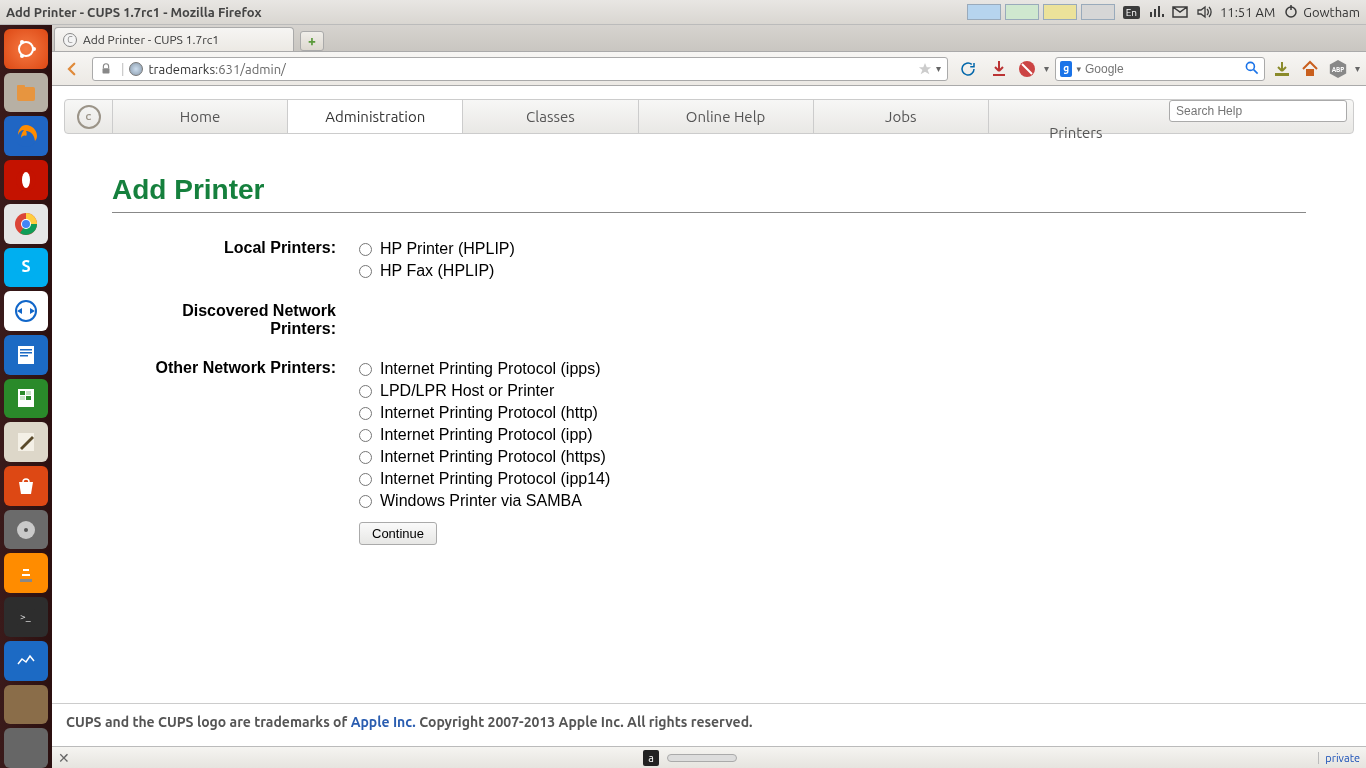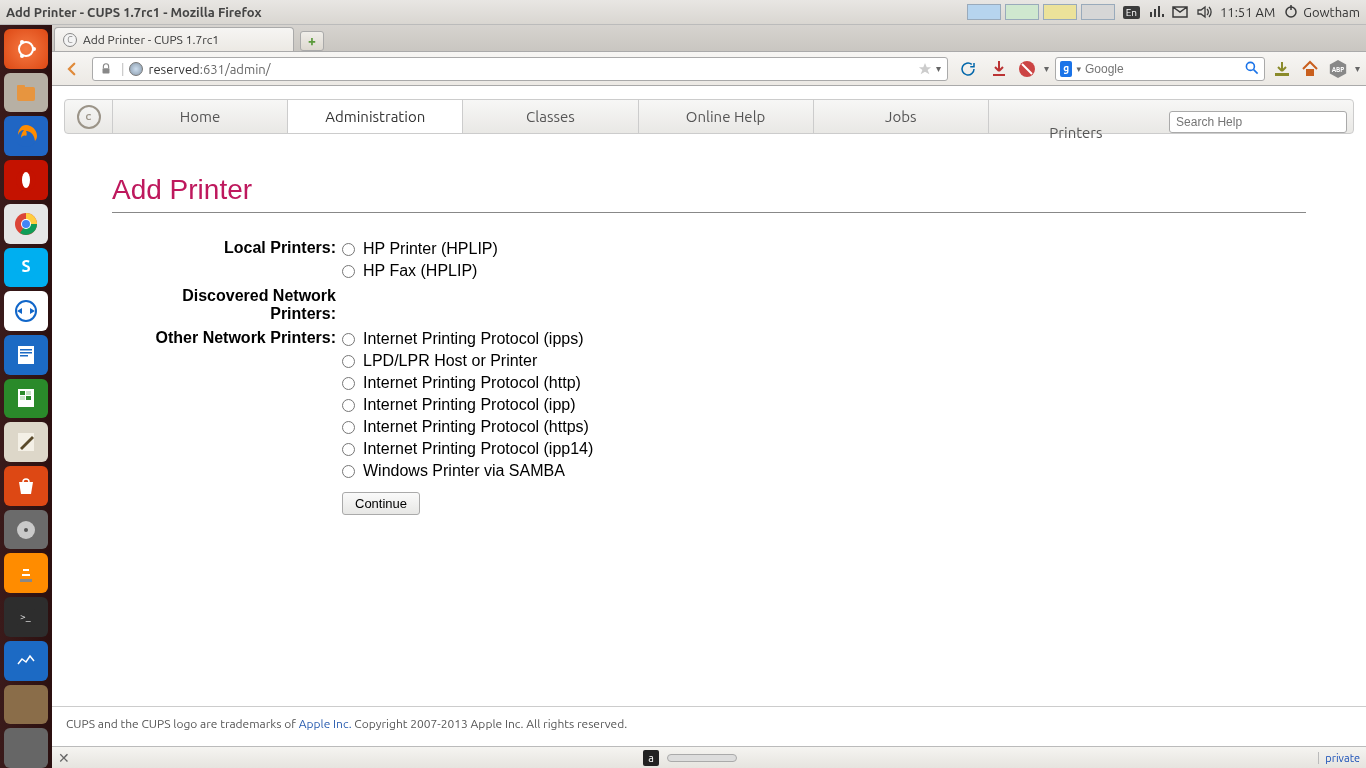--- a/index.html
+++ b/index.html
@@ -64,33 +64,33 @@
 .toolbar-icon { width:22px; height:22px; display:flex; align-items:center; justify-content:center;}
 .toolbar-icon svg { width:20px; height:20px;}
 
 
 .page { position:absolute; left:52px; top:86px; right:0; bottom:28px; background:#fff; overflow:auto;}
 .cups-nav { display:flex; height:35px; margin:13px 12px 0 12px; background:linear-gradient(#f7f7f6,#e9e8e5); border:1px solid #ccc; border-radius:4px;}
 .cups-nav .logo { width:48px; display:flex; align-items:center; justify-content:center; border-right:1px solid #ccc;}
 .cups-nav .logo-circle { width:24px; height:24px; border:2px solid #9b9488; border-radius:50%; display:flex; align-items:center; justify-content:center; font-size:9px; color:#9b9488; font-weight:bold;}
 .cups-nav a { flex:1; display:flex; align-items:center; justify-content:center; color:#555; font-size:15px; text-decoration:none; border-right:1px solid #ccc;}
 .cups-nav a.active { background:#fff; color:#333;}
-.cups-nav .search-cell { width:190px; display:flex; align-items:flex-end; padding:0 6px;}
+.cups-nav .search-cell { width:190px; display:flex; align-items:flex-start; padding:0 6px;}
 .cups-nav .search-cell input { width:100%; height:22px; border:1px solid #aaa; border-radius:3px; padding:0 6px; font-size:12px; background:#fff;}
 
 .content { padding: 40px 60px 20px 60px; font-family: Arial, Helvetica, sans-serif;}
-.content h1 { font-size:28px; font-weight:normal; color:#be185d; border-bottom:1px solid #888; padding-bottom:6px; margin-bottom:24px;}
-.form-table { display:grid; grid-template-columns: 230px auto; row-gap:2px; align-items:start;}
+.content h1 { font-size:28px; font-weight:bold; color:#15803d; border-bottom:1px solid #888; padding-bottom:6px; margin-bottom:24px;}
+.form-table { display:grid; grid-template-columns: 230px auto; row-gap:2px; align-items:start;gap:17px;}
 .form-table .lbl { text-align:right; font-weight:bold; font-size:16px; color:#000; padding:2px 6px 2px 0;}
 .form-table .val { font-size:16px; padding:1px 0;}
 .radio-row { display:flex; align-items:center; gap:8px; height:22px;}
 .radio-row input[type=radio]{ width:13px; height:13px;}
 .continue-btn { margin-top:10px; padding:3px 12px; font-size:13px; background:linear-gradient(#fafafa,#e7e7e5); border:1px solid #aaa; border-radius:3px; cursor:pointer;}
 
-.footer { position:absolute; left:0; right:0; bottom:0; padding:10px 14px; border-top:1px solid #ccc; font-size:12px; color:#555;}
+.footer { position:absolute; left:0; right:0; bottom:0; padding:10px 14px; border-top:1px solid #ccc; font-size:14px; color:#555;font-weight:bold;}
 .footer a { color:#2a5db0; text-decoration:none;}
 
 
 .addonbar { position:absolute; left:52px; right:0; bottom:0; height:22px; background:linear-gradient(#f5f4f1,#e6e4df); border-top:1px solid #bbb; display:flex; align-items:center; padding:0 6px; font-size:11px; color:#555;}
 .addonbar .close { font-size:14px; color:#666; margin-right:auto;}
 .addonbar .priv { margin-left:auto; color:#1a50b8; border-left:1px solid #bbb; padding-left:6px;}
 .addonbar .zoom { width:70px; height:8px; background:#ddd; border:1px solid #aaa; border-radius:4px; margin:0 8px; position:relative;}
 .addonbar .a-icon { width:16px; height:16px; background:#222; color:#fff; font-size:11px; display:flex; align-items:center; justify-content:center; border-radius:2px;}
 </style>
 </head>
@@ -254,21 +254,21 @@
         <path d="M15 5l-7 7 7 7" fill="none" stroke="#e08a3a" stroke-width="3" stroke-linecap="round"></path>
       </svg>
     </div>
   <div class="urlbar">
     <svg class="lock" viewBox="0 0 16 16">
         <rect x="4" y="7" width="8" height="6" rx="1"></rect>
         <path d="M5 7V5a3 3 0 016 0v2" fill="none" stroke="#888" stroke-width="1.3"></path>
       </svg>
     <span style="color:#bbb;margin:0 4px;">|</span>
     <span class="globe"></span>
-    <span class="text"><span class="host">reserved</span><span class="port">:631</span><span class="port">/admin/</span></span>
+    <span class="text"><span class="host">trademarks</span><span class="port">:631</span><span class="port">/admin/</span></span>
     <svg class="star" viewBox="0 0 16 16">
         <path d="M8 1l2 5h5l-4 3 2 5-5-3-5 3 2-5-4-3h5z"></path>
       </svg>
     <span class="dd">▾</span>
   </div>
   <div class="nav-btn reload-btn">
       <svg viewBox="0 0 24 24">
         <path d="M20 12a8 8 0 11-3-6.2M20 4v5h-5"></path>
       </svg>
     </div>

